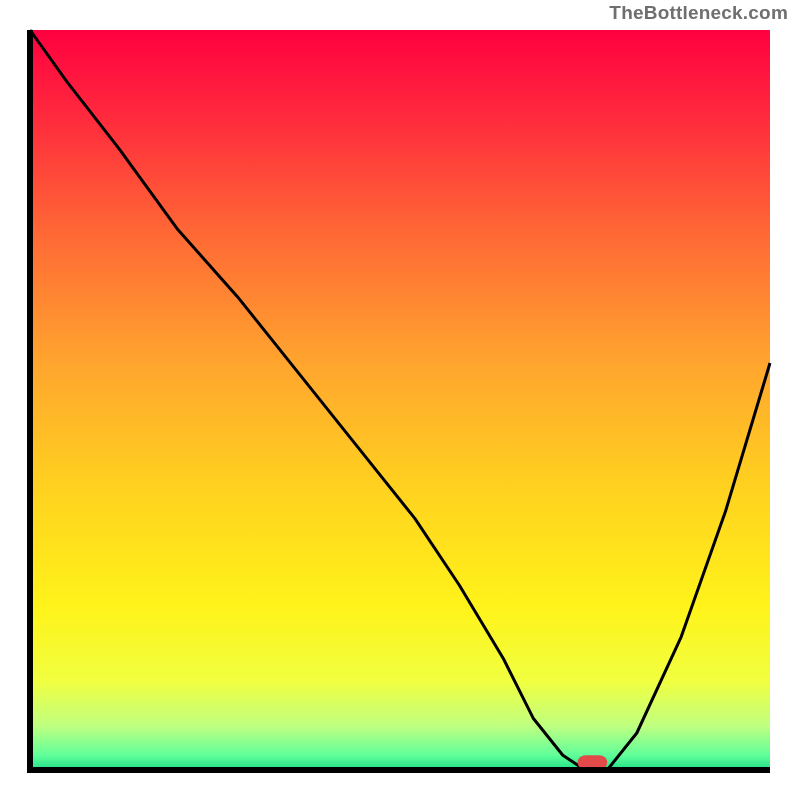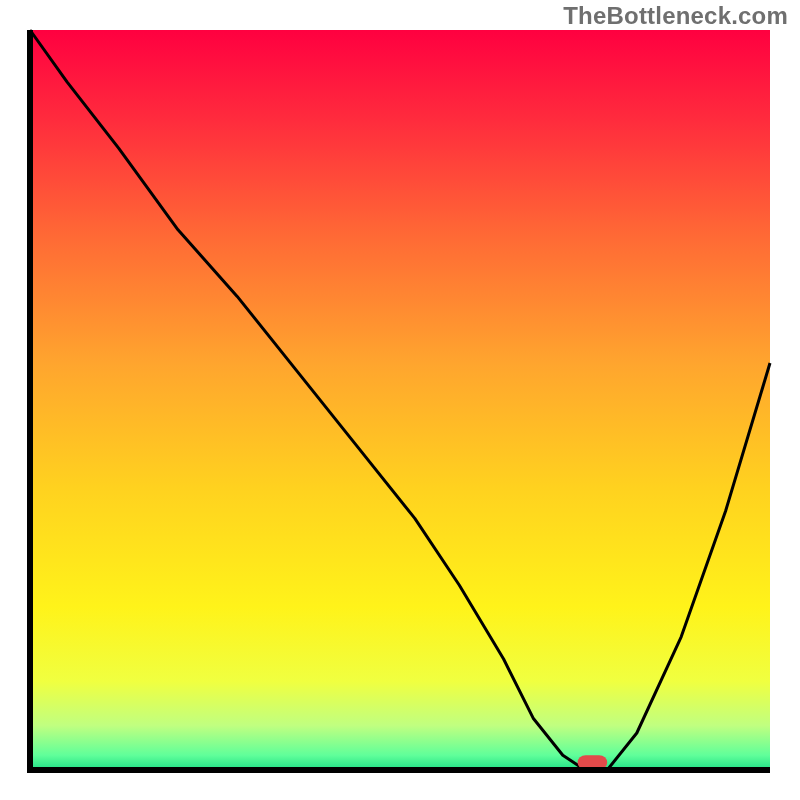--- a/index.html
+++ b/index.html
@@ -12,21 +12,21 @@
   }
   .container {
     position: relative;
     width: 800px;
     height: 800px;
   }
   .watermark {
     position: absolute;
     top: 2px;
     right: 12px;
-    font-size: 24px;
+    font-size: 19px;
     font-weight: 600;
     color: #6f6f6f;
     letter-spacing: 0.2px;
     z-index: 20;
   }
   svg.plot {
     position: absolute;
     left: 0;
     top: 0;
     width: 800px;

